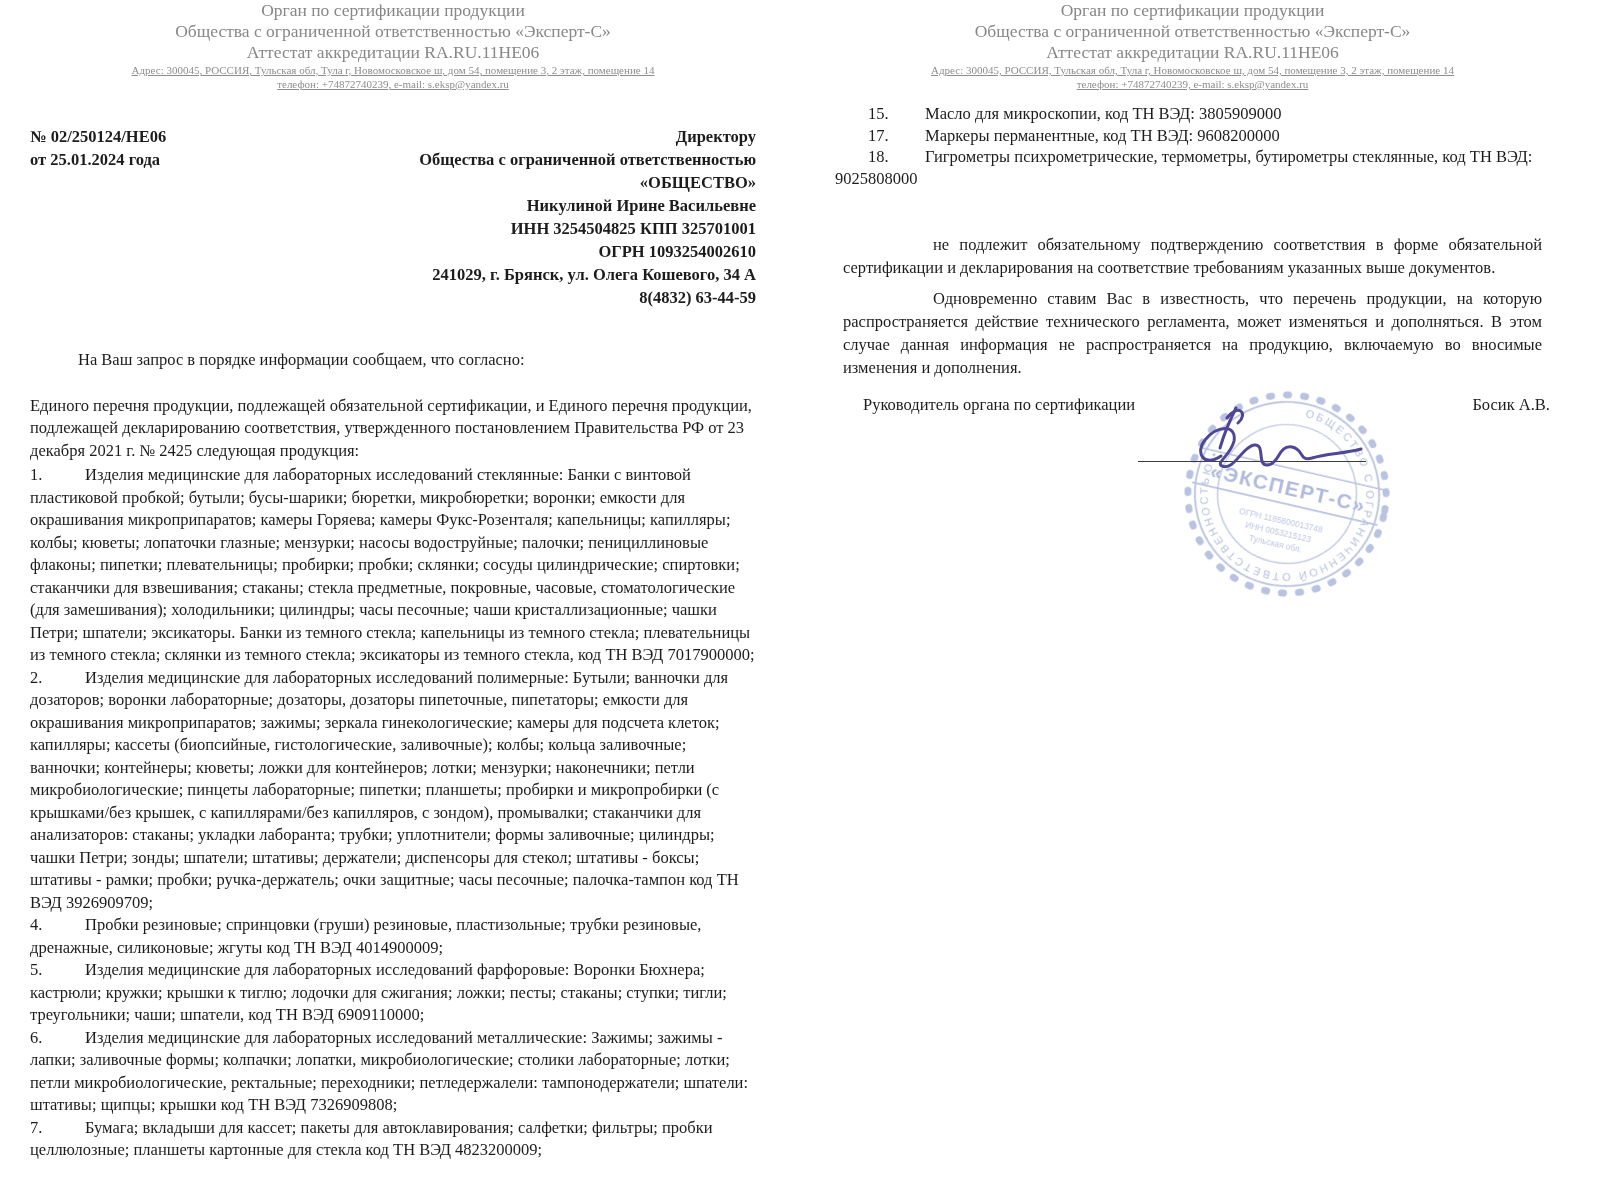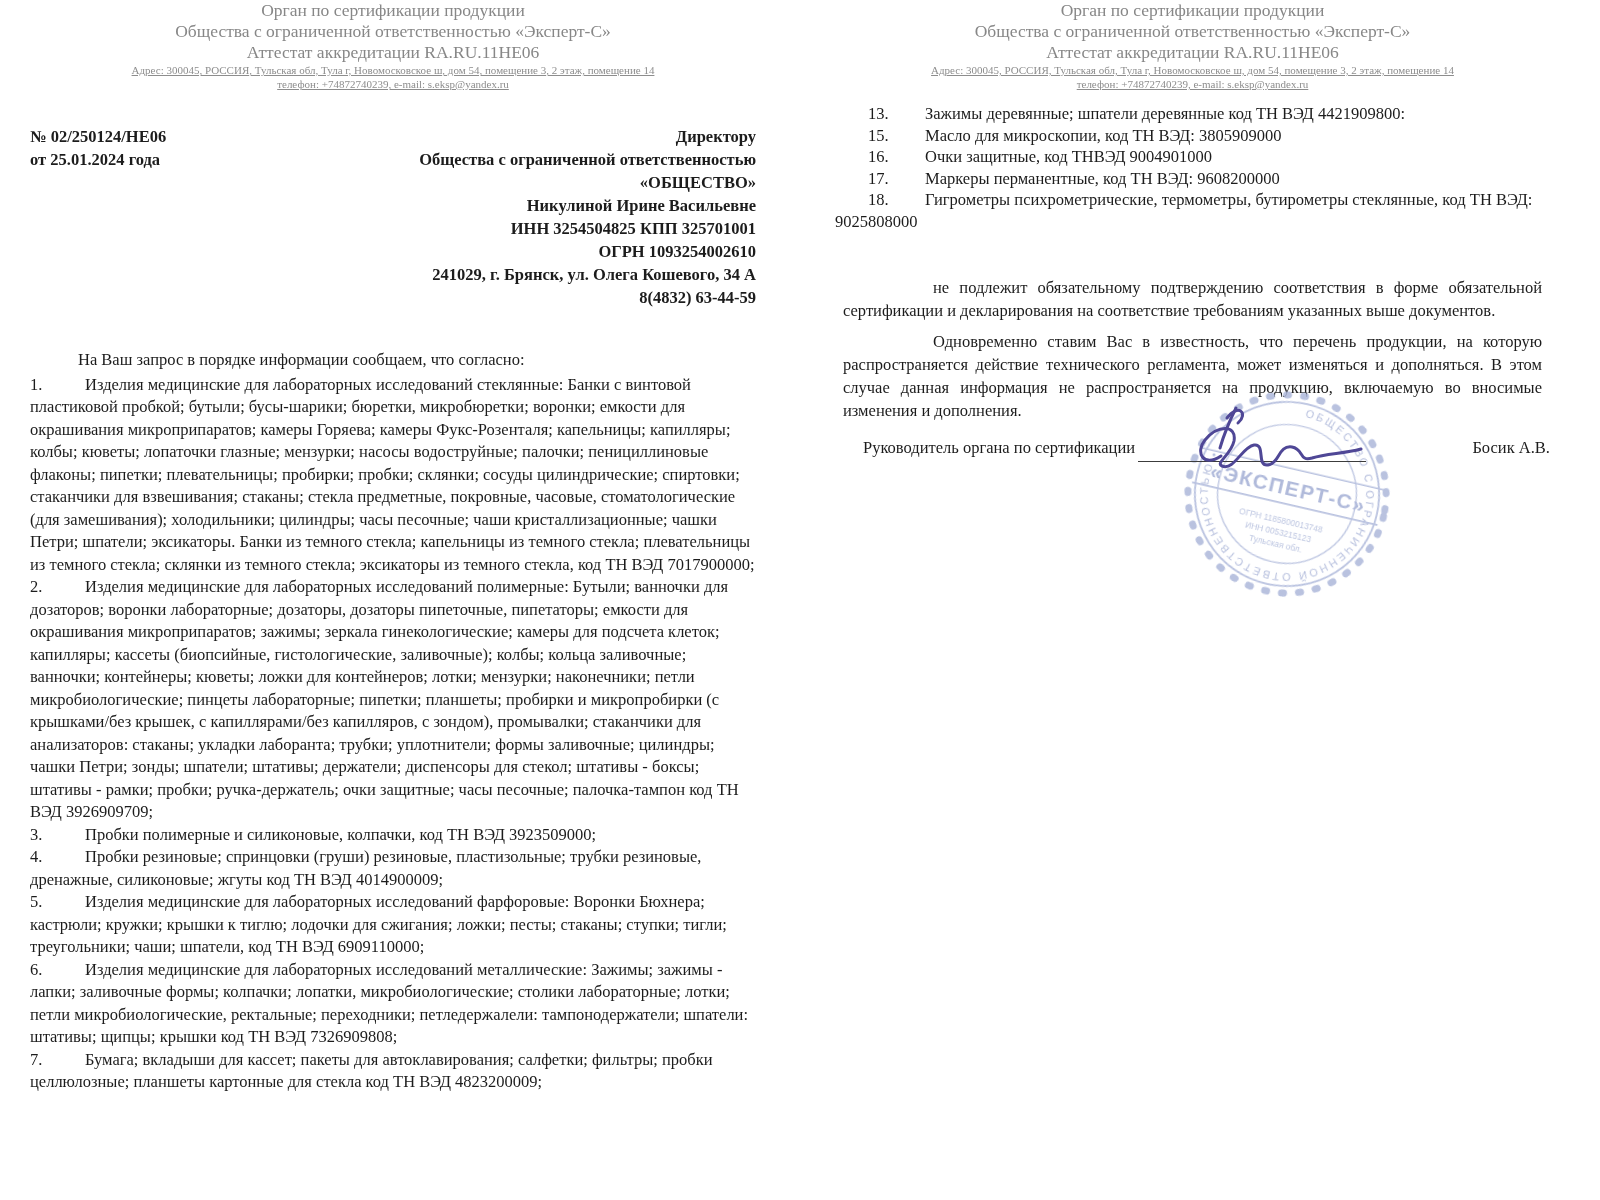--- a/index.html
+++ b/index.html
@@ -60,46 +60,44 @@
       <div>«ОБЩЕСТВО»</div>
       <div>Никулиной Ирине Васильевне</div>
       <div>ИНН 3254504825 КПП 325701001</div>
       <div>ОГРН 1093254002610</div>
       <div>241029, г. Брянск, ул. Олега Кошевого, 34 А</div>
       <div>8(4832) 63-44-59</div>
     </div>
   </div>
 
   <p class="intro">На Ваш запрос в порядке информации сообщаем, что согласно:</p>
+  <p class="basis">Единого перечня продукции, подлежащей обязательной сертификации, и Единого перечня продукции, подлежащей декларированию соответствия, утвержденного постановлением Правительства РФ от 23 декабря 2021 г. № 2425 следующая продукция:</p>
 
   <div class="items">
     <p class="item"><span class="num">1.</span><span>Изделия медицинские для лабораторных исследований стеклянные: Банки с винтовой пластиковой пробкой; бутыли; бусы-шарики; бюретки, микробюретки; воронки; емкости для окрашивания микроприпаратов; камеры Горяева; камеры Фукс-Розенталя; капельницы; капилляры; колбы; кюветы; лопаточки глазные; мензурки; насосы водоструйные; палочки; пенициллиновые флаконы; пипетки; плевательницы; пробирки; пробки; склянки; сосуды цилиндрические; спиртовки; стаканчики для взвешивания; стаканы; стекла предметные, покровные, часовые, стоматологические (для замешивания); холодильники; цилиндры; часы песочные; чаши кристаллизационные; чашки Петри; шпатели; эксикаторы. Банки из темного стекла; капельницы из темного стекла; плевательницы из темного стекла; склянки из темного стекла; эксикаторы из темного стекла, код ТН ВЭД 7017900000;</span></p>
     <p class="item"><span class="num">2.</span><span>Изделия медицинские для лабораторных исследований полимерные: Бутыли; ванночки для дозаторов; воронки лабораторные; дозаторы, дозаторы пипеточные, пипетаторы; емкости для окрашивания микроприпаратов; зажимы; зеркала гинекологические; камеры для подсчета клеток; капилляры; кассеты (биопсийные, гистологические, заливочные); колбы; кольца заливочные; ванночки; контейнеры; кюветы; ложки для контейнеров; лотки; мензурки; наконечники; петли микробиологические; пинцеты лабораторные; пипетки; планшеты; пробирки и микропробирки (с крышками/без крышек, с капиллярами/без капилляров, с зондом), промывалки; стаканчики для анализаторов: стаканы; укладки лаборанта; трубки; уплотнители; формы заливочные; цилиндры; чашки Петри; зонды; шпатели; штативы; держатели; диспенсоры для стекол; штативы - боксы; штативы - рамки; пробки; ручка-держатель; очки защитные; часы песочные; палочка-тампон код ТН ВЭД 3926909709;</span></p>
-    <p class="item"><span class="num">3.</span><span>Пробки полимерные и силиконовые, колпачки, код ТН ВЭД 3923509000;</span></p>
     <p class="item"><span class="num">4.</span><span>Пробки резиновые; спринцовки (груши) резиновые, пластизольные; трубки резиновые, дренажные, силиконовые; жгуты код ТН ВЭД 4014900009;</span></p>
     <p class="item"><span class="num">5.</span><span>Изделия медицинские для лабораторных исследований фарфоровые: Воронки Бюхнера; кастрюли; кружки; крышки к тиглю; лодочки для сжигания; ложки; песты; стаканы; ступки; тигли; треугольники; чаши; шпатели, код ТН ВЭД 6909110000;</span></p>
     <p class="item"><span class="num">6.</span><span>Изделия медицинские для лабораторных исследований металлические: Зажимы; зажимы - лапки; заливочные формы; колпачки; лопатки, микробиологические; столики лабораторные; лотки; петли микробиологические, ректальные; переходники; петледержалели: тампонодержатели; шпатели: штативы; щипцы; крышки код ТН ВЭД 7326909808;</span></p>
     <p class="item"><span class="num">7.</span><span>Бумага; вкладыши для кассет; пакеты для автоклавирования; салфетки; фильтры; пробки целлюлозные; планшеты картонные для стекла код ТН ВЭД 4823200009;</span></p>
 
   </div>
 </div>
 
 <div class="page" id="page2">
   <div class="letterhead">
     <div class="lh-line">Орган по сертификации продукции</div>
     <div class="lh-line">Общества с ограниченной ответственностью «Эксперт-С»</div>
     <div class="lh-line">Аттестат аккредитации RA.RU.11НЕ06</div>
     <div class="lh-addr">Адрес: 300045, РОССИЯ, Тульская обл, Тула г, Новомосковское ш, дом 54, помещение 3, 2 этаж, помещение 14</div>
     <div class="lh-addr">телефон: +74872740239, e-mail: s.eksp@yandex.ru</div>
   </div>
 
   <div class="items2">
-    <p class="item"><span class="num2">13.</span><span>Зажимы деревянные; шпатели деревянные код ТН ВЭД 4421909800:</span></p>
     <p class="item"><span class="num2">15.</span><span>Масло для микроскопии, код ТН ВЭД: 3805909000</span></p>
-    <p class="item"><span class="num2">16.</span><span>Очки защитные, код ТНВЭД 9004901000</span></p>
     <p class="item"><span class="num2">17.</span><span>Маркеры перманентные, код ТН ВЭД: 9608200000</span></p>
     <p class="item"><span class="num2">18.</span><span>Гигрометры психрометрические, термометры, бутирометры стеклянные, код ТН ВЭД: 9025808000</span></p>
   </div>
 
   <div class="para-block">
     <p class="para">не подлежит обязательному подтверждению соответствия в форме обязательной сертификации и декларирования на соответствие требованиям указанных выше документов.</p>
     <p class="para">Одновременно ставим Вас в известность, что перечень продукции, на которую распространяется действие технического регламента, может изменяться и дополняться. В этом случае данная информация не распространяется на продукцию, включаемую во вносимые изменения и дополнения.</p>
   </div>
 
   <div class="sig-row">

